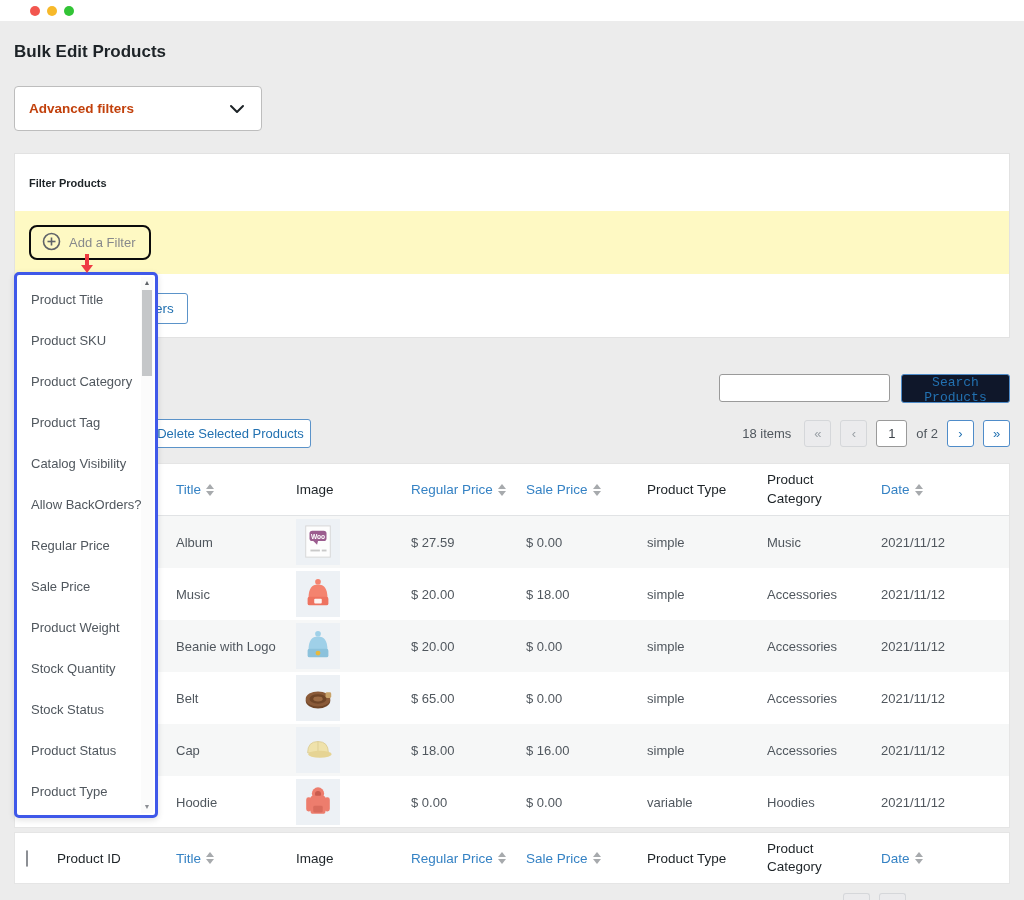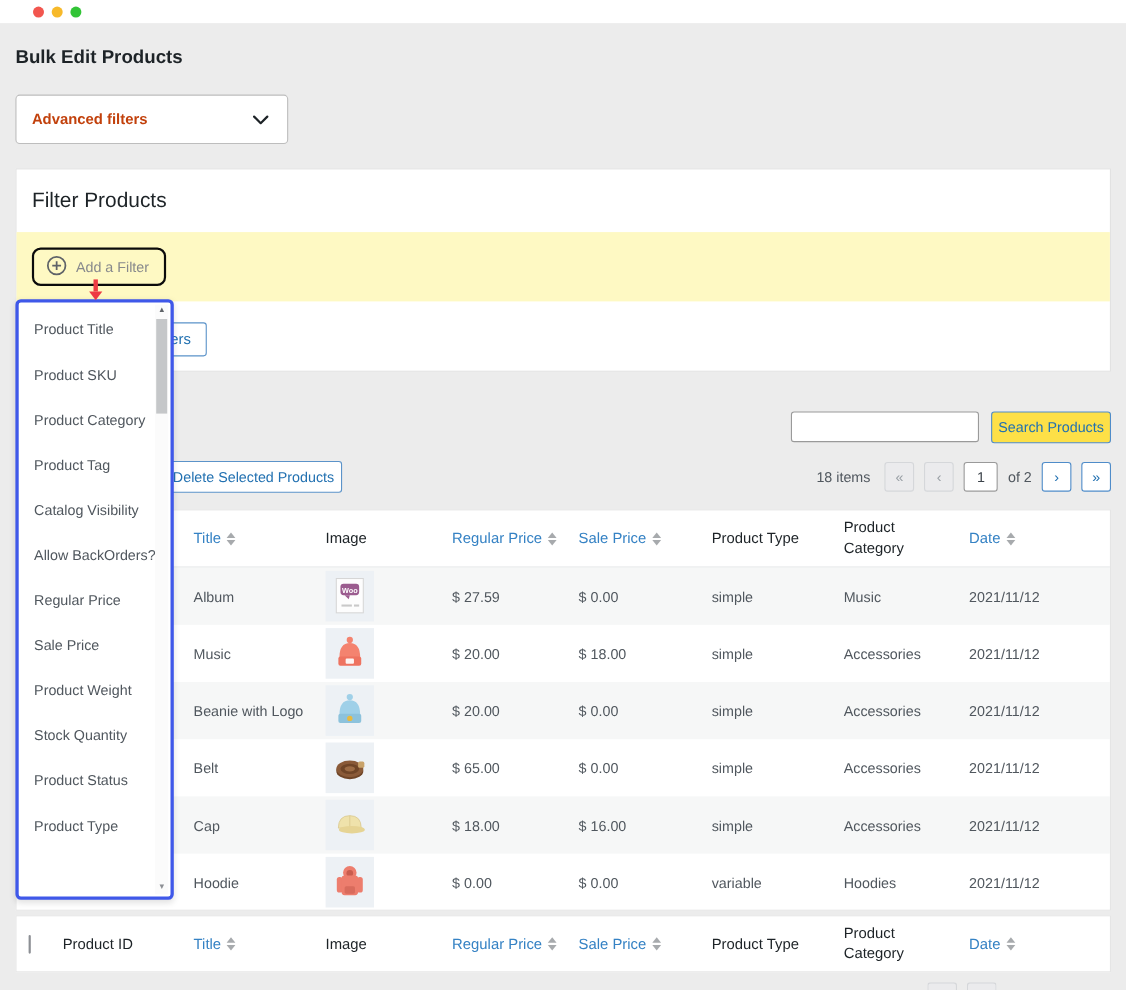--- a/index.html
+++ b/index.html
@@ -24,21 +24,21 @@
   
   .adv-select { position:absolute; left:14px; top:86px; width:248px; height:45px; background:#fff;
     border:1px solid #bdbdbd; border-radius:4px; display:flex; align-items:center; cursor:pointer; }
   .adv-select .lbl { margin-left:14px; font-size:13.5px; font-weight:bold; color:#c2410c; }
   .adv-select .chev { position:absolute; right:16px; top:15px; }
 
   
   .filter-panel { position:absolute; left:14px; top:153px; width:996px; height:185px; background:#fff;
     border:1px solid #e2e2e2; }
   .fp-head { height:57px; display:flex; align-items:center; }
-  .fp-head .t { margin-left:14px; font-size:19px; font-weight:normal; color:#1d2327; }
+  .fp-head .t { margin-left:14px; font-size:11px; font-weight:bold; color:#1d2327; }
   .fp-gray { height:63px; background:#fef9c3; display:flex; align-items:center; }
   .add-filter-btn { margin-left:14px; height:35px; padding:0 14px 0 11px; display:flex; align-items:center; gap:8px;
     border:2px solid #0b0b0b; border-radius:8px; background:transparent; cursor:pointer; }
   .add-filter-btn .txt { font-size:13px; color:#87898c; }
   .apply-btn { position:absolute; left:70px; top:139px; width:103px; height:31px; background:#fff;
     border:1px solid #5b93c9; border-radius:3px; color:#2271b1; font-size:13.5px; font-family:inherit; cursor:pointer; }
 
   
   .red-arrow { position:absolute; left:81px; top:254px; width:12px; height:19px; z-index:30; }
   .red-arrow .stem { position:absolute; left:4px; top:0; width:4px; height:11px; background:#ee3b43; }
@@ -51,22 +51,22 @@
   .dd-list { position:absolute; left:0; top:4px; right:15px; }
   .dd-item { height:41px; display:flex; align-items:center; padding-left:14px; font-size:13px; color:#50575e; cursor:pointer; white-space:nowrap; }
   .dd-scroll { position:absolute; top:2px; right:2px; bottom:2px; width:12px; background:#fbfbfb; }
   .dd-up, .dd-down { position:absolute; left:0; width:100%; height:12px; text-align:center; font-size:7px; line-height:12px; color:#5f6368; cursor:pointer; }
   .dd-up { top:0; } .dd-down { bottom:0; color:#8c8f94; }
   .dd-thumb { position:absolute; top:13px; left:1px; width:10px; height:86px; background:#c5c7c9; cursor:pointer; }
 
   
   .search-input { position:absolute; left:719px; top:374px; width:171px; height:28px; background:#fff;
     border:1px solid #9a9a9a; border-radius:3px; padding:0 8px; font-size:13px; font-family:inherit; color:#3c434a; }
-  .search-btn { position:absolute; left:901px; top:374px; width:109px; height:29px; background:#fde047;
-    border:1px solid #4f8cc9; border-radius:3px; color:#2271b1; font-size:13px; font-family:Liberation Sans, sans-serif; cursor:pointer; }
+  .search-btn { position:absolute; left:901px; top:374px; width:109px; height:29px; background:#0f172a;
+    border:1px solid #4f8cc9; border-radius:3px; color:#2271b1; font-size:13px; font-family:Liberation Mono, monospace; cursor:pointer; }
 
   
   .delete-btn { position:absolute; left:150px; top:419px; width:161px; height:29px; background:#fff;
     border:1px solid #5b93c9; border-radius:3px; color:#2271b1; font-size:13px; font-family:inherit; cursor:pointer; }
   .pager { position:absolute; top:419px; right:14px; height:28px; display:flex; align-items:center; gap:9px; }
   .pager .count { font-size:13px; color:#50575e; margin-right:4px; }
   .pg-btn { width:27px; height:27px; border-radius:3px; font-size:13px; line-height:25px; text-align:center; cursor:pointer; font-family:inherit; }
   .pg-btn.disabled { background:#ebebed; border:1px solid #d5d7da; color:#9aa0a6; cursor:default; }
   .pg-btn.active { background:#fff; border:1px solid #4f8cc9; color:#2271b1; }
   .pg-input { width:31px; height:27px; border:1px solid #9a9a9a; border-radius:3px; text-align:center; font-size:13px; font-family:inherit; background:#fff; color:#3c434a; }
@@ -144,20 +144,21 @@
       <div class="dd-item">Product Title</div>
       <div class="dd-item">Product SKU</div>
       <div class="dd-item">Product Category</div>
       <div class="dd-item">Product Tag</div>
       <div class="dd-item">Catalog Visibility</div>
       <div class="dd-item">Allow BackOrders?</div>
       <div class="dd-item">Regular Price</div>
       <div class="dd-item">Sale Price</div>
       <div class="dd-item">Product Weight</div>
       <div class="dd-item">Stock Quantity</div>
+      <div class="dd-item">Stock Status</div>
       <div class="dd-item">Product Status</div>
       <div class="dd-item">Product Type</div>
     </div>
   <div class="dd-scroll">
     <div class="dd-up">▲</div>
     <div class="dd-thumb"></div>
     <div class="dd-down">▼</div>
   </div>
 </div>
 

